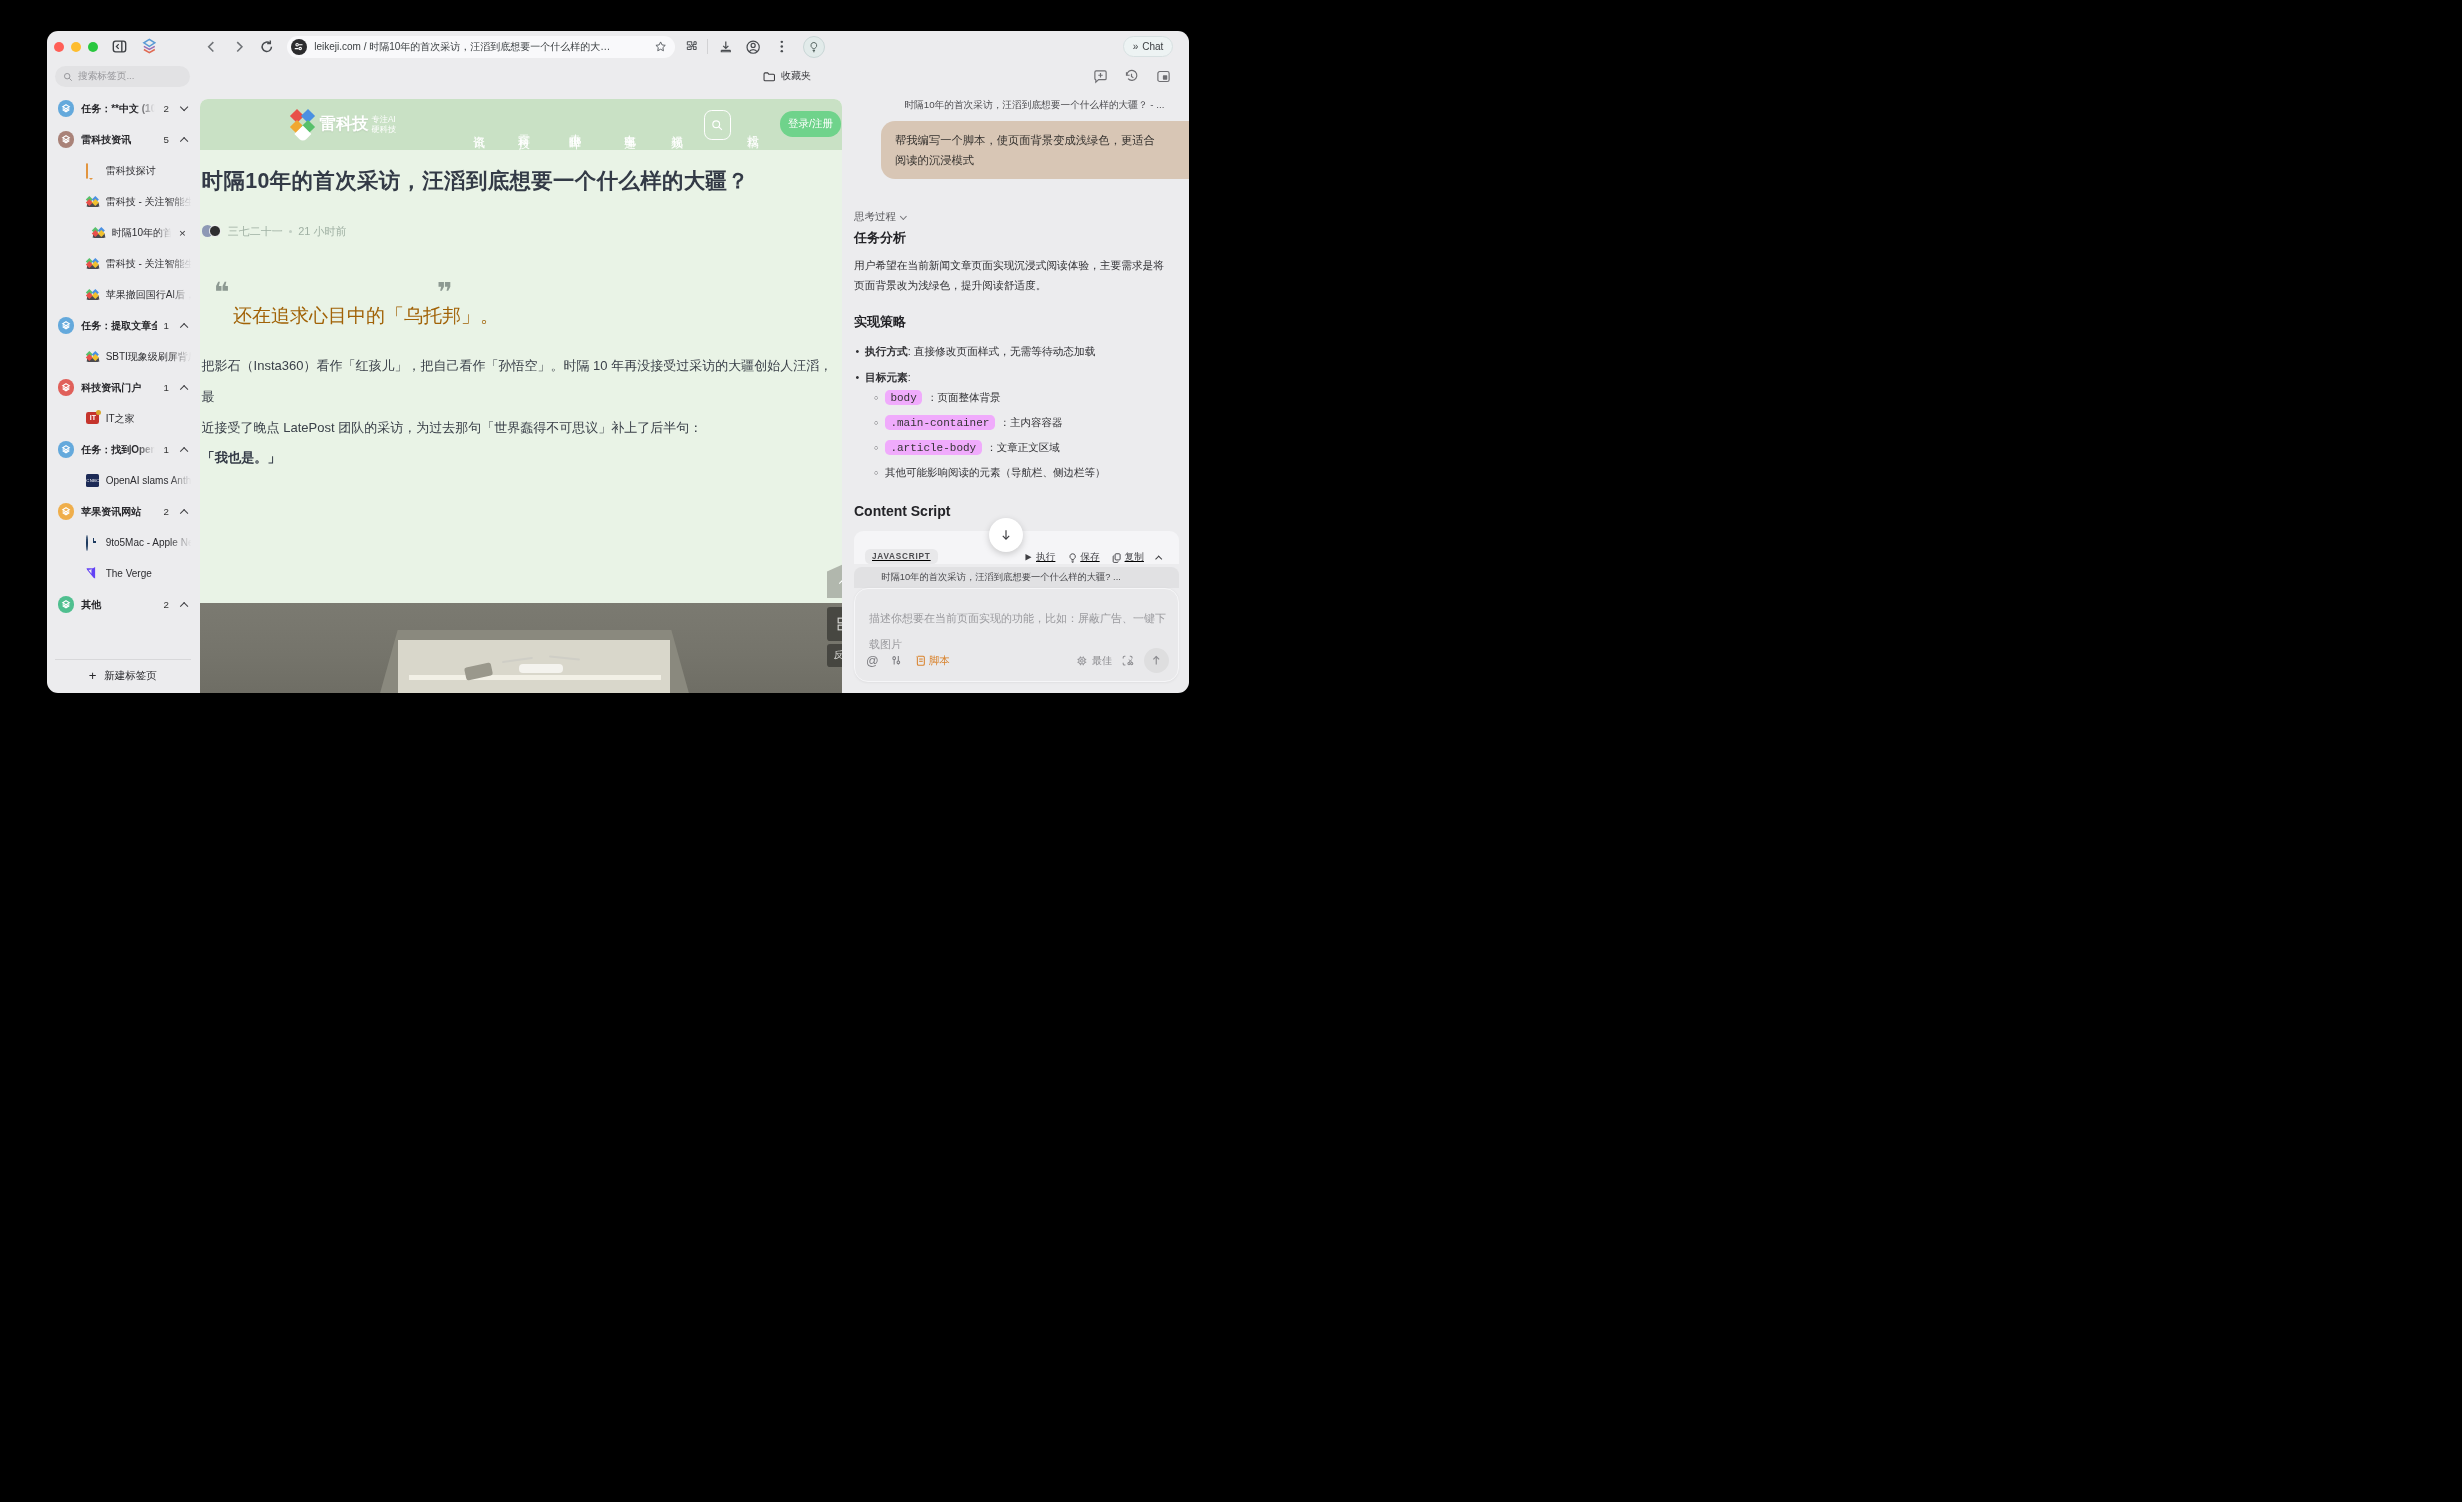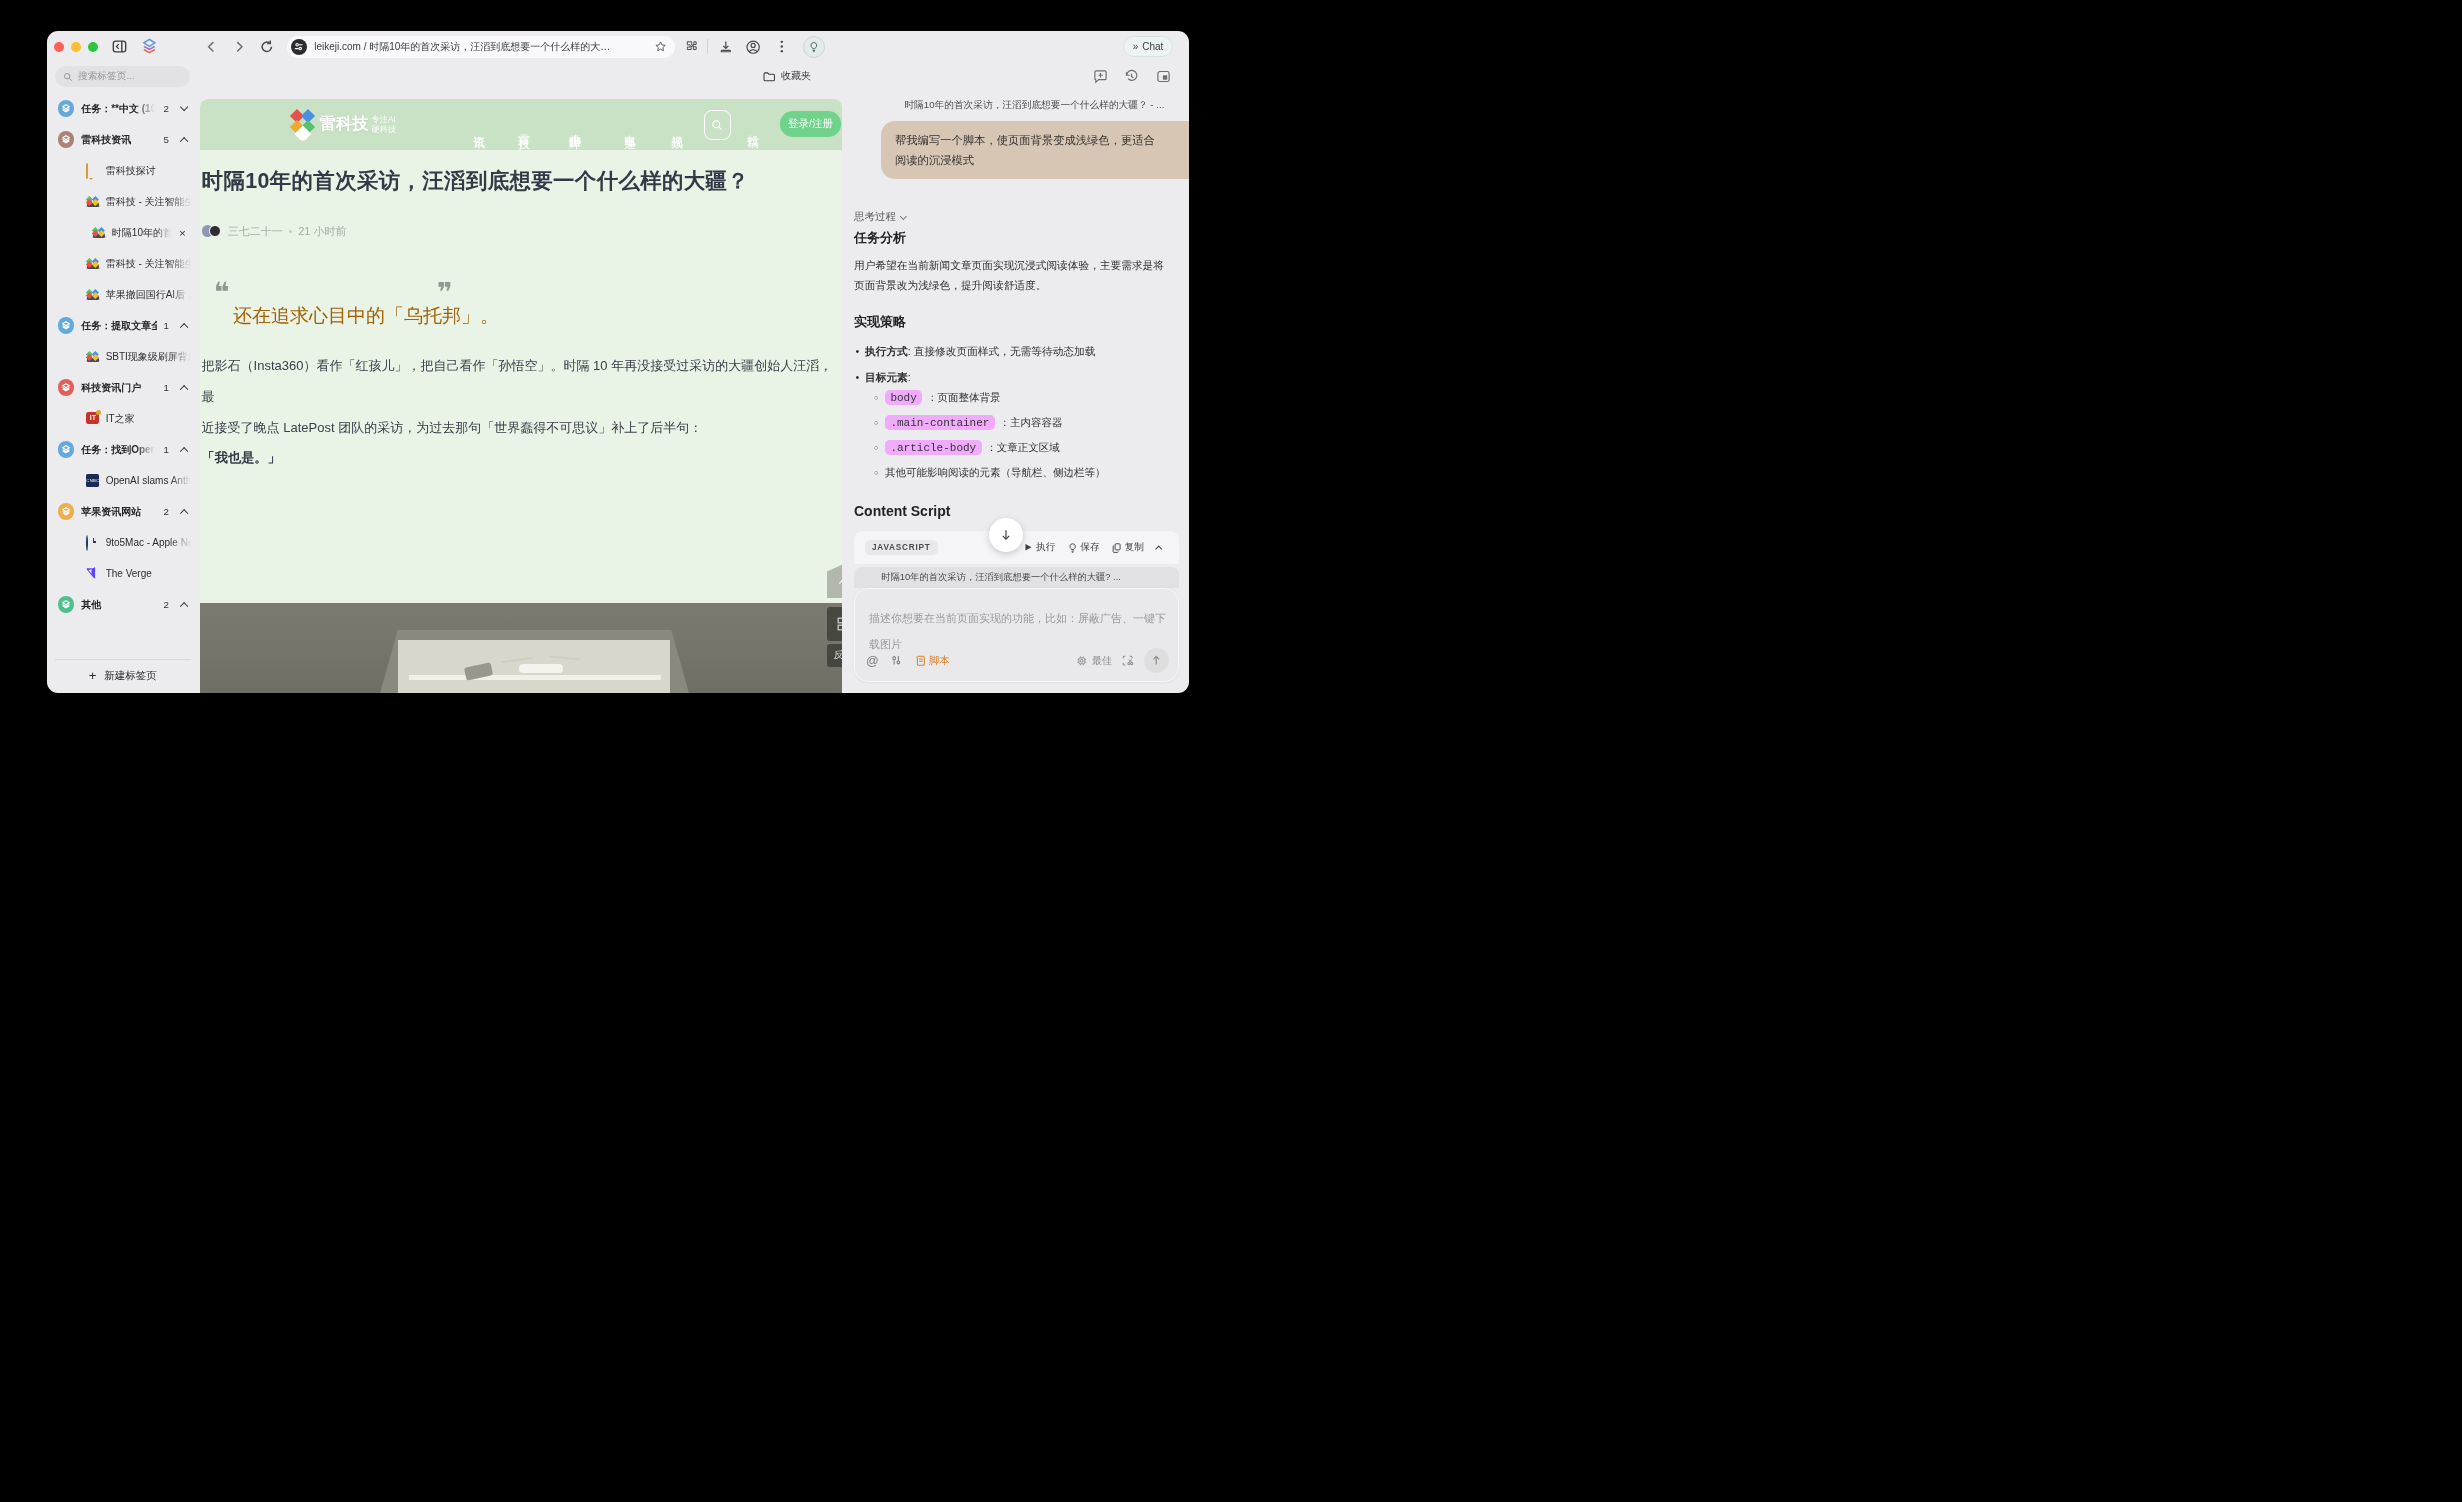--- a/index.html
+++ b/index.html
@@ -101,21 +101,21 @@
   .thinking{position:absolute;left:807px;top:179px;font-size:10.5px;color:#5a5a5e;display:flex;gap:4.7px;align-items:center;}
   .rp-h{position:absolute;left:807px;font-size:13px;font-weight:bold;color:#232327;}
   .rp-p{position:absolute;left:807px;top:224px;width:318px;font-size:10.7px;line-height:20px;color:#2f2f33;}
   .rp-bullets{position:absolute;left:807px;top:307px;width:322px;}
   .rp-b{font-size:10.7px;color:#2f2f33;line-height:26px;padding-left:11px;position:relative;}
   .rp-b:before{content:"•";position:absolute;left:1.6px;}
   .rp-subs{position:absolute;left:827px;top:354px;width:305px;}
   .rp-s{font-size:10.5px;color:#2f2f33;height:25px;display:flex;align-items:center;gap:4.7px;padding-left:11px;position:relative;}
   .rp-s:before{content:"○";position:absolute;left:0;font-size:7px;top:8.6px;color:#454549;}
   .codechip{background:#f0abfc;border-radius:4.7px;padding:1.6px 5.4px;font-family:"Liberation Mono","DejaVu Sans Mono",monospace;font-size:11px;color:#333;}
-  .code-head{position:absolute;left:807px;top:500px;width:325px;height:33px;background:#f5f5f7;border-radius:9.3px 9.3px 0 0;display:flex;align-items:center;padding:0 11px;}
+  .code-head{position:absolute;left:807px;top:500px;width:325px;height:33px;background:#f5f5f7;border-radius:9.3px 9.3px 0 0;display:flex;align-items:flex-end;padding:0 11px;text-decoration:underline;}
   .lang-chip{background:#e8e8ea;border-radius:5.4px;padding:3.1px 7px;font-size:8.2px;font-weight:bold;letter-spacing:0.8px;color:#4c4c50;}
   .code-actions{margin-left:auto;display:flex;align-items:center;gap:12.5px;font-size:9.7px;color:#3f3f43;}
   .code-actions .act{display:flex;align-items:center;gap:3.1px;}
   .float-down{position:absolute;left:942px;top:487px;width:34px;height:34px;border-radius:50%;background:#fff;box-shadow:0 2.3px 7.8px rgba(0,0,0,.18);display:flex;align-items:center;justify-content:center;color:#3c3c40;}
   .rp-context2{position:absolute;left:807px;top:536px;width:325px;height:21px;background:#e1e1e3;border-radius:7.8px 7.8px 0 0;display:flex;align-items:center;gap:5.4px;padding:0 9.3px;}
   .input-box{position:absolute;left:807px;top:557px;width:325px;height:94px;background:#e9e9eb;border:0.8px solid #f6f6f8;border-radius:14px;box-shadow:0 0.8px 2.3px rgba(0,0,0,.05);}
   .input-ph{position:absolute;left:14px;top:15.6px;width:297px;font-size:11px;line-height:26px;color:#9a9a9e;}
   .input-tools{position:absolute;left:11px;right:9.3px;bottom:7.8px;height:25px;display:flex;align-items:center;gap:11.7px;color:#7c7c80;}
   .script-chip{display:flex;align-items:center;gap:3.1px;color:#d9822b;font-size:10.5px;}
   .right-tools{margin-left:auto;display:flex;align-items:center;gap:9.3px;}

